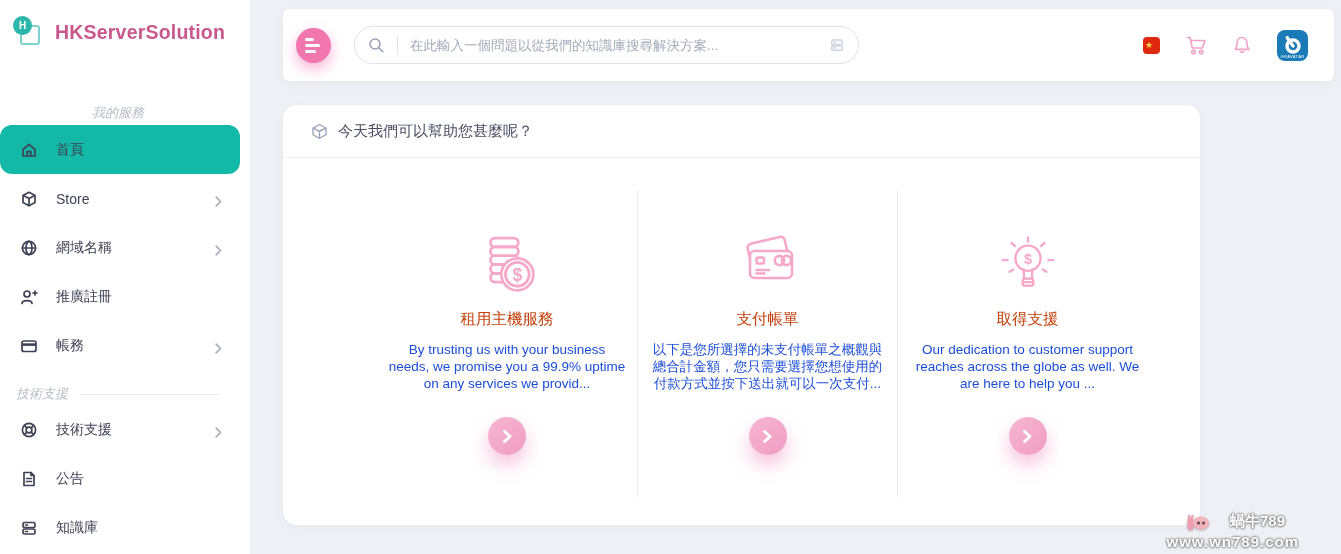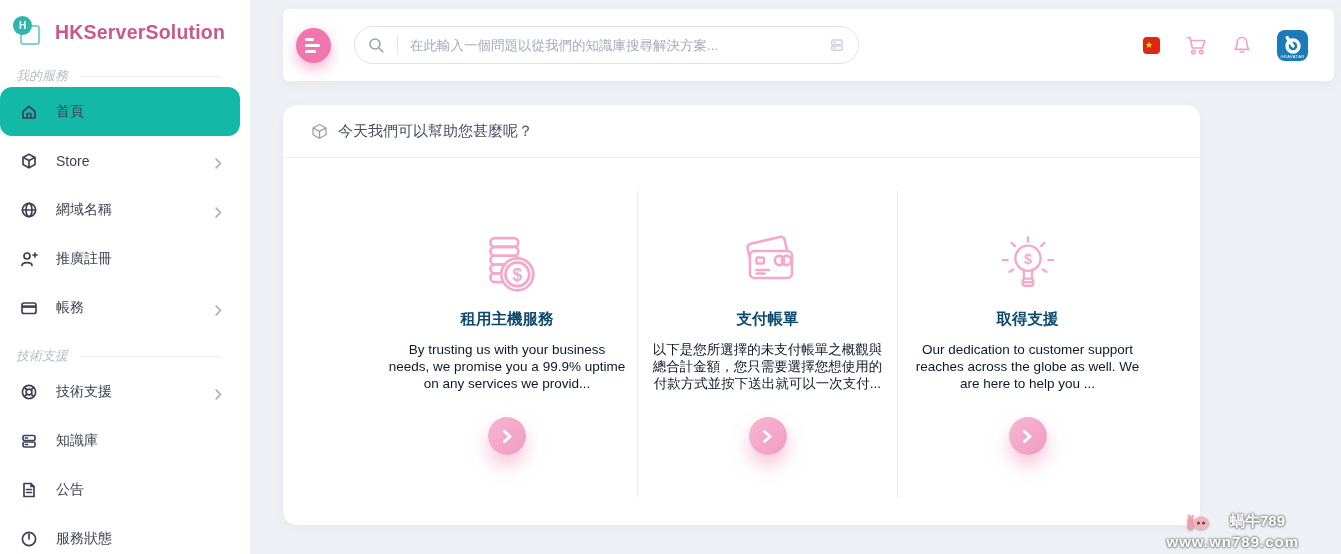--- a/index.html
+++ b/index.html
@@ -20,21 +20,21 @@
   .logo-mark { position:relative; width:32px; height:32px; flex:0 0 32px; }
   .logo-square { position:absolute; left:7px; top:9px; width:20px; height:20px; border:2.5px solid #7fd3cc; border-radius:3px; }
   .logo-circle {
     position:absolute; left:0; top:0; width:19px; height:19px; border-radius:50%;
     background:#2eb6ac; color:#fff; font-size:10px; font-weight:bold;
     display:flex; align-items:center; justify-content:center;
   }
   .logo-text { font-size:19.5px; font-weight:bold; color:#c9588c; letter-spacing:.2px; }
 
   .side-section { display:flex; align-items:center; height:20px; padding:0 30px 0 16px; }
-  .side-section.s1 { margin-top:18px; }
+  .side-section.s1 { margin-top:56px;flex-direction:column; }
   .side-section.s2 { margin-top:14px; }
   .side-section-label { font-style:italic; font-size:13px; color:#b8bcc9; white-space:nowrap; }
   .side-section-line { flex:1; height:1px; background:#e9ebf1; margin-left:12px; }
 
   .side-list { margin-top:1px; }
   .side-item {
     display:flex; align-items:center; height:49px; padding-left:18px; margin-right:10px;
     font-size:14px; color:#3f4254; position:relative; cursor:pointer;
   }
   .side-item.active { background:#14b8a6; border-radius:12px; }
@@ -100,24 +100,24 @@
     border-bottom:1px solid #edeff3; font-size:15px; color:#4a4e63; font-weight:500;
   }
 
   .panels { position:absolute; left:94px; top:85px; width:780px; height:307px; display:flex; }
   .panel {
     width:260px; display:flex; flex-direction:column; align-items:center;
     position:relative; cursor:pointer;
   }
   .panel + .panel { border-left:1px solid #ececf0; }
   .panel-icon { margin-top:43px; height:64px; display:flex; align-items:flex-start; }
-  .panel-title { margin-top:12px; font-size:15.5px; font-weight:bold; color:#0c4a6e; }
+  .panel-title { margin-top:12px; font-size:15.5px; font-weight:normal; color:#c2410c; }
   .panel-desc {
     margin-top:11px; width:240px; text-align:center;
-    font-size:13.5px; line-height:17px; color:#0f172a;
+    font-size:13.5px; line-height:17px; color:#1d4ed8;
   }
   .panel-btn {
     position:absolute; bottom:42px; left:50%; transform:translateX(-50%);
     width:38px; height:38px; border-radius:50%;
     background:linear-gradient(135deg,#f7b6d2,#f09cc2);
     box-shadow:0 10px 18px rgba(240,150,190,.55);
     display:flex; align-items:center; justify-content:center;
   }
 
   
@@ -233,39 +233,39 @@
       </span>
       <span>技術支援</span>
       <span class="chev">
         <svg width="7" height="11" viewBox="0 0 7 11" fill="none" stroke="#a9aeb9" stroke-width="1.7" stroke-linecap="round" stroke-linejoin="round">
             <polyline points="1.2,1.2 5.5,5.5 1.2,9.8"></polyline>
           </svg>
       </span>
     </div>
     <div class="side-item">
       <span class="icn">
+        <svg width="18" height="18" viewBox="0 0 18 18" fill="none" stroke="#3f4254" stroke-width="1.7" stroke-linecap="round" stroke-linejoin="round">
+            <path d="M4 2.5 H11 L14 5.5 V15.5 H4 Z"></path>
+            <path d="M11 2.5 V5.5 H14"></path>
+            <line x1="6.5" y1="8.5" x2="11.5" y2="8.5"></line>
+            <line x1="6.5" y1="11.5" x2="11.5" y2="11.5"></line>
+          </svg>
+      </span>
+      <span>公告</span>
+    </div>
+    <div class="side-item">
+      <span class="icn">
         <svg width="18" height="18" viewBox="0 0 18 18" fill="none" stroke="#3f4254" stroke-width="1.7" stroke-linecap="round">
             <rect x="3" y="3.5" width="12" height="5" rx="1.5"></rect>
             <rect x="3" y="10" width="12" height="5" rx="1.5"></rect>
             <line x1="5.5" y1="6" x2="7.5" y2="6"></line>
             <line x1="5.5" y1="12.5" x2="7.5" y2="12.5"></line>
           </svg>
       </span>
       <span>知識庫</span>
-    </div>
-    <div class="side-item">
-      <span class="icn">
-        <svg width="18" height="18" viewBox="0 0 18 18" fill="none" stroke="#3f4254" stroke-width="1.7" stroke-linecap="round" stroke-linejoin="round">
-            <path d="M4 2.5 H11 L14 5.5 V15.5 H4 Z"></path>
-            <path d="M11 2.5 V5.5 H14"></path>
-            <line x1="6.5" y1="8.5" x2="11.5" y2="8.5"></line>
-            <line x1="6.5" y1="11.5" x2="11.5" y2="11.5"></line>
-          </svg>
-      </span>
-      <span>公告</span>
     </div>
     <div class="side-item">
       <span class="icn">
         <svg width="18" height="18" viewBox="0 0 18 18" fill="none" stroke="#3f4254" stroke-width="1.7" stroke-linecap="round">
             <circle cx="9" cy="9" r="6.6"></circle>
             <line x1="9" y1="9" x2="9" y2="4.2"></line>
           </svg>
       </span>
       <span>服務狀態</span>
     </div>

